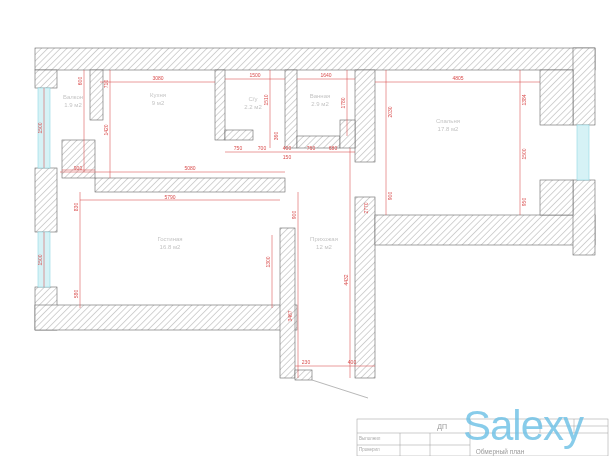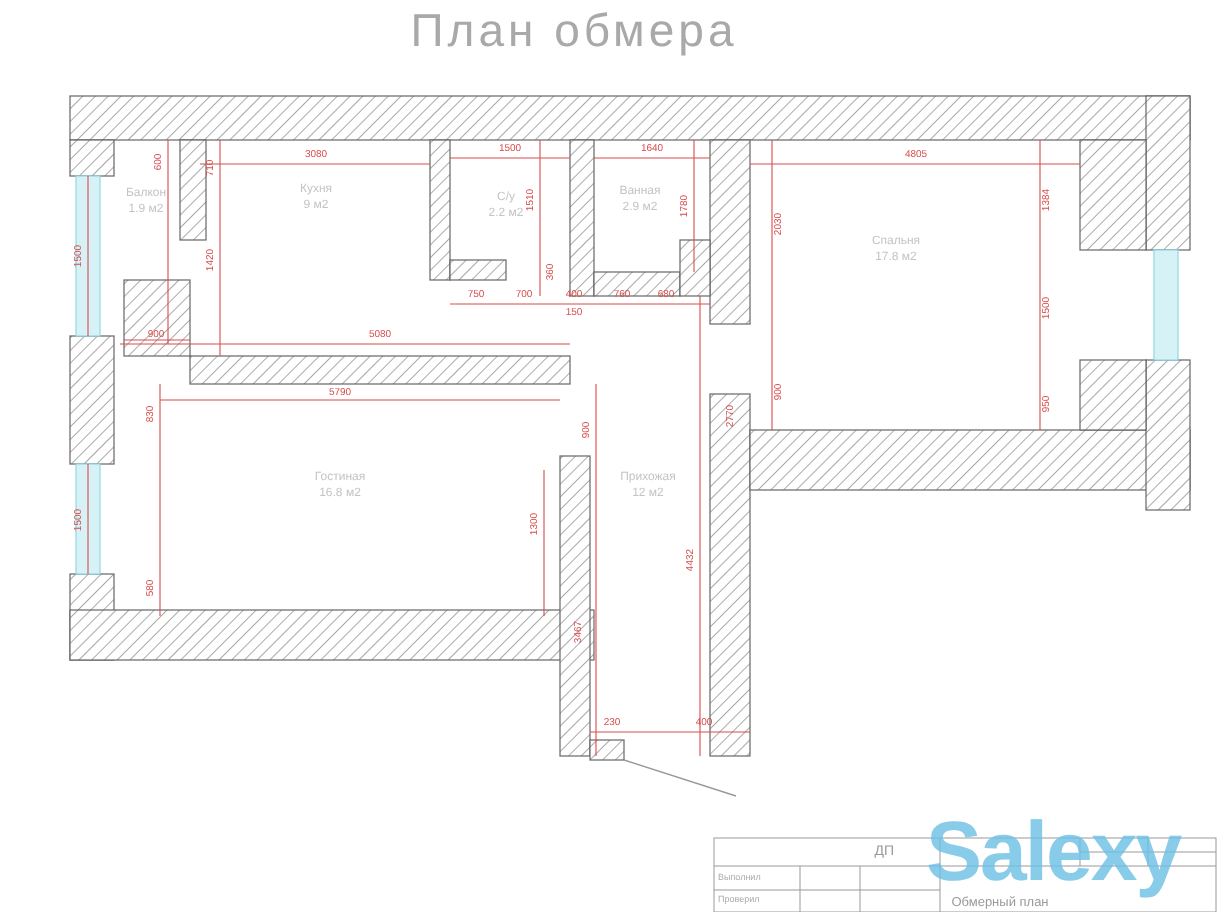--- a/index.html
+++ b/index.html
@@ -11,21 +11,21 @@
   .room-label{position:absolute;transform:translate(-50%,-50%);color:#c4c4c4;
     font-size:6px;line-height:1.3;text-align:center;white-space:nowrap;}
   .dim{position:absolute;transform:translate(-50%,-50%);color:#d94c4c;
     font-size:5px;line-height:1;white-space:nowrap;}
   .dim.rot{transform:translate(-50%,-50%) rotate(-90deg);}
   .tb-text{position:absolute;color:#999;white-space:nowrap;}
   .tb-code{left:447px;top:426px;transform:translate(-100%,-50%);font-size:7px;}
   .tb-row1{left:359px;top:436px;font-size:4.5px;color:#aaa;}
   .tb-row2{left:359px;top:447px;font-size:4.5px;color:#aaa;}
   .tb-doc{left:500px;top:448px;transform:translateX(-50%);font-size:6.5px;color:#9a9a9a;}
-  .watermark{position:absolute;left:463px;top:402px;font-size:42px;font-weight:700;
+  .watermark{position:absolute;left:463px;top:402px;font-size:42px;font-weight:400;
     letter-spacing:-1px;color:#6ec1e6;opacity:.82;}
 </style>
 </head>
 <body>
 
 <div id="stage">
 
   <svg id="plan-svg" width="610" height="456" viewBox="0 0 610 456">
     <defs>
       <pattern id="hatch" width="4.5" height="4.5" patternUnits="userSpaceOnUse" patternTransform="rotate(45)">
@@ -97,21 +97,20 @@
       <line x1="357" y1="445" x2="470" y2="445"></line>
       <line x1="470" y1="419" x2="470" y2="456"></line>
       <line x1="400" y1="433" x2="400" y2="456"></line>
       <line x1="430" y1="433" x2="430" y2="456"></line>
       <line x1="540" y1="419" x2="540" y2="433"></line>
       <line x1="574" y1="419" x2="574" y2="433"></line>
       <line x1="540" y1="426" x2="608" y2="426"></line>
     </g>
   </svg>
 
-  <div class="page-title">План обмера</div>
 
   <div>
       <div class="room-label" style="left: 73px; top: 102px;">
         <div>Балкон</div>
         <div>1.9 м2</div>
       </div>
       <div class="room-label" style="left: 158px; top: 100px;">
         <div>Кухня</div>
         <div>9 м2</div>
       </div>

